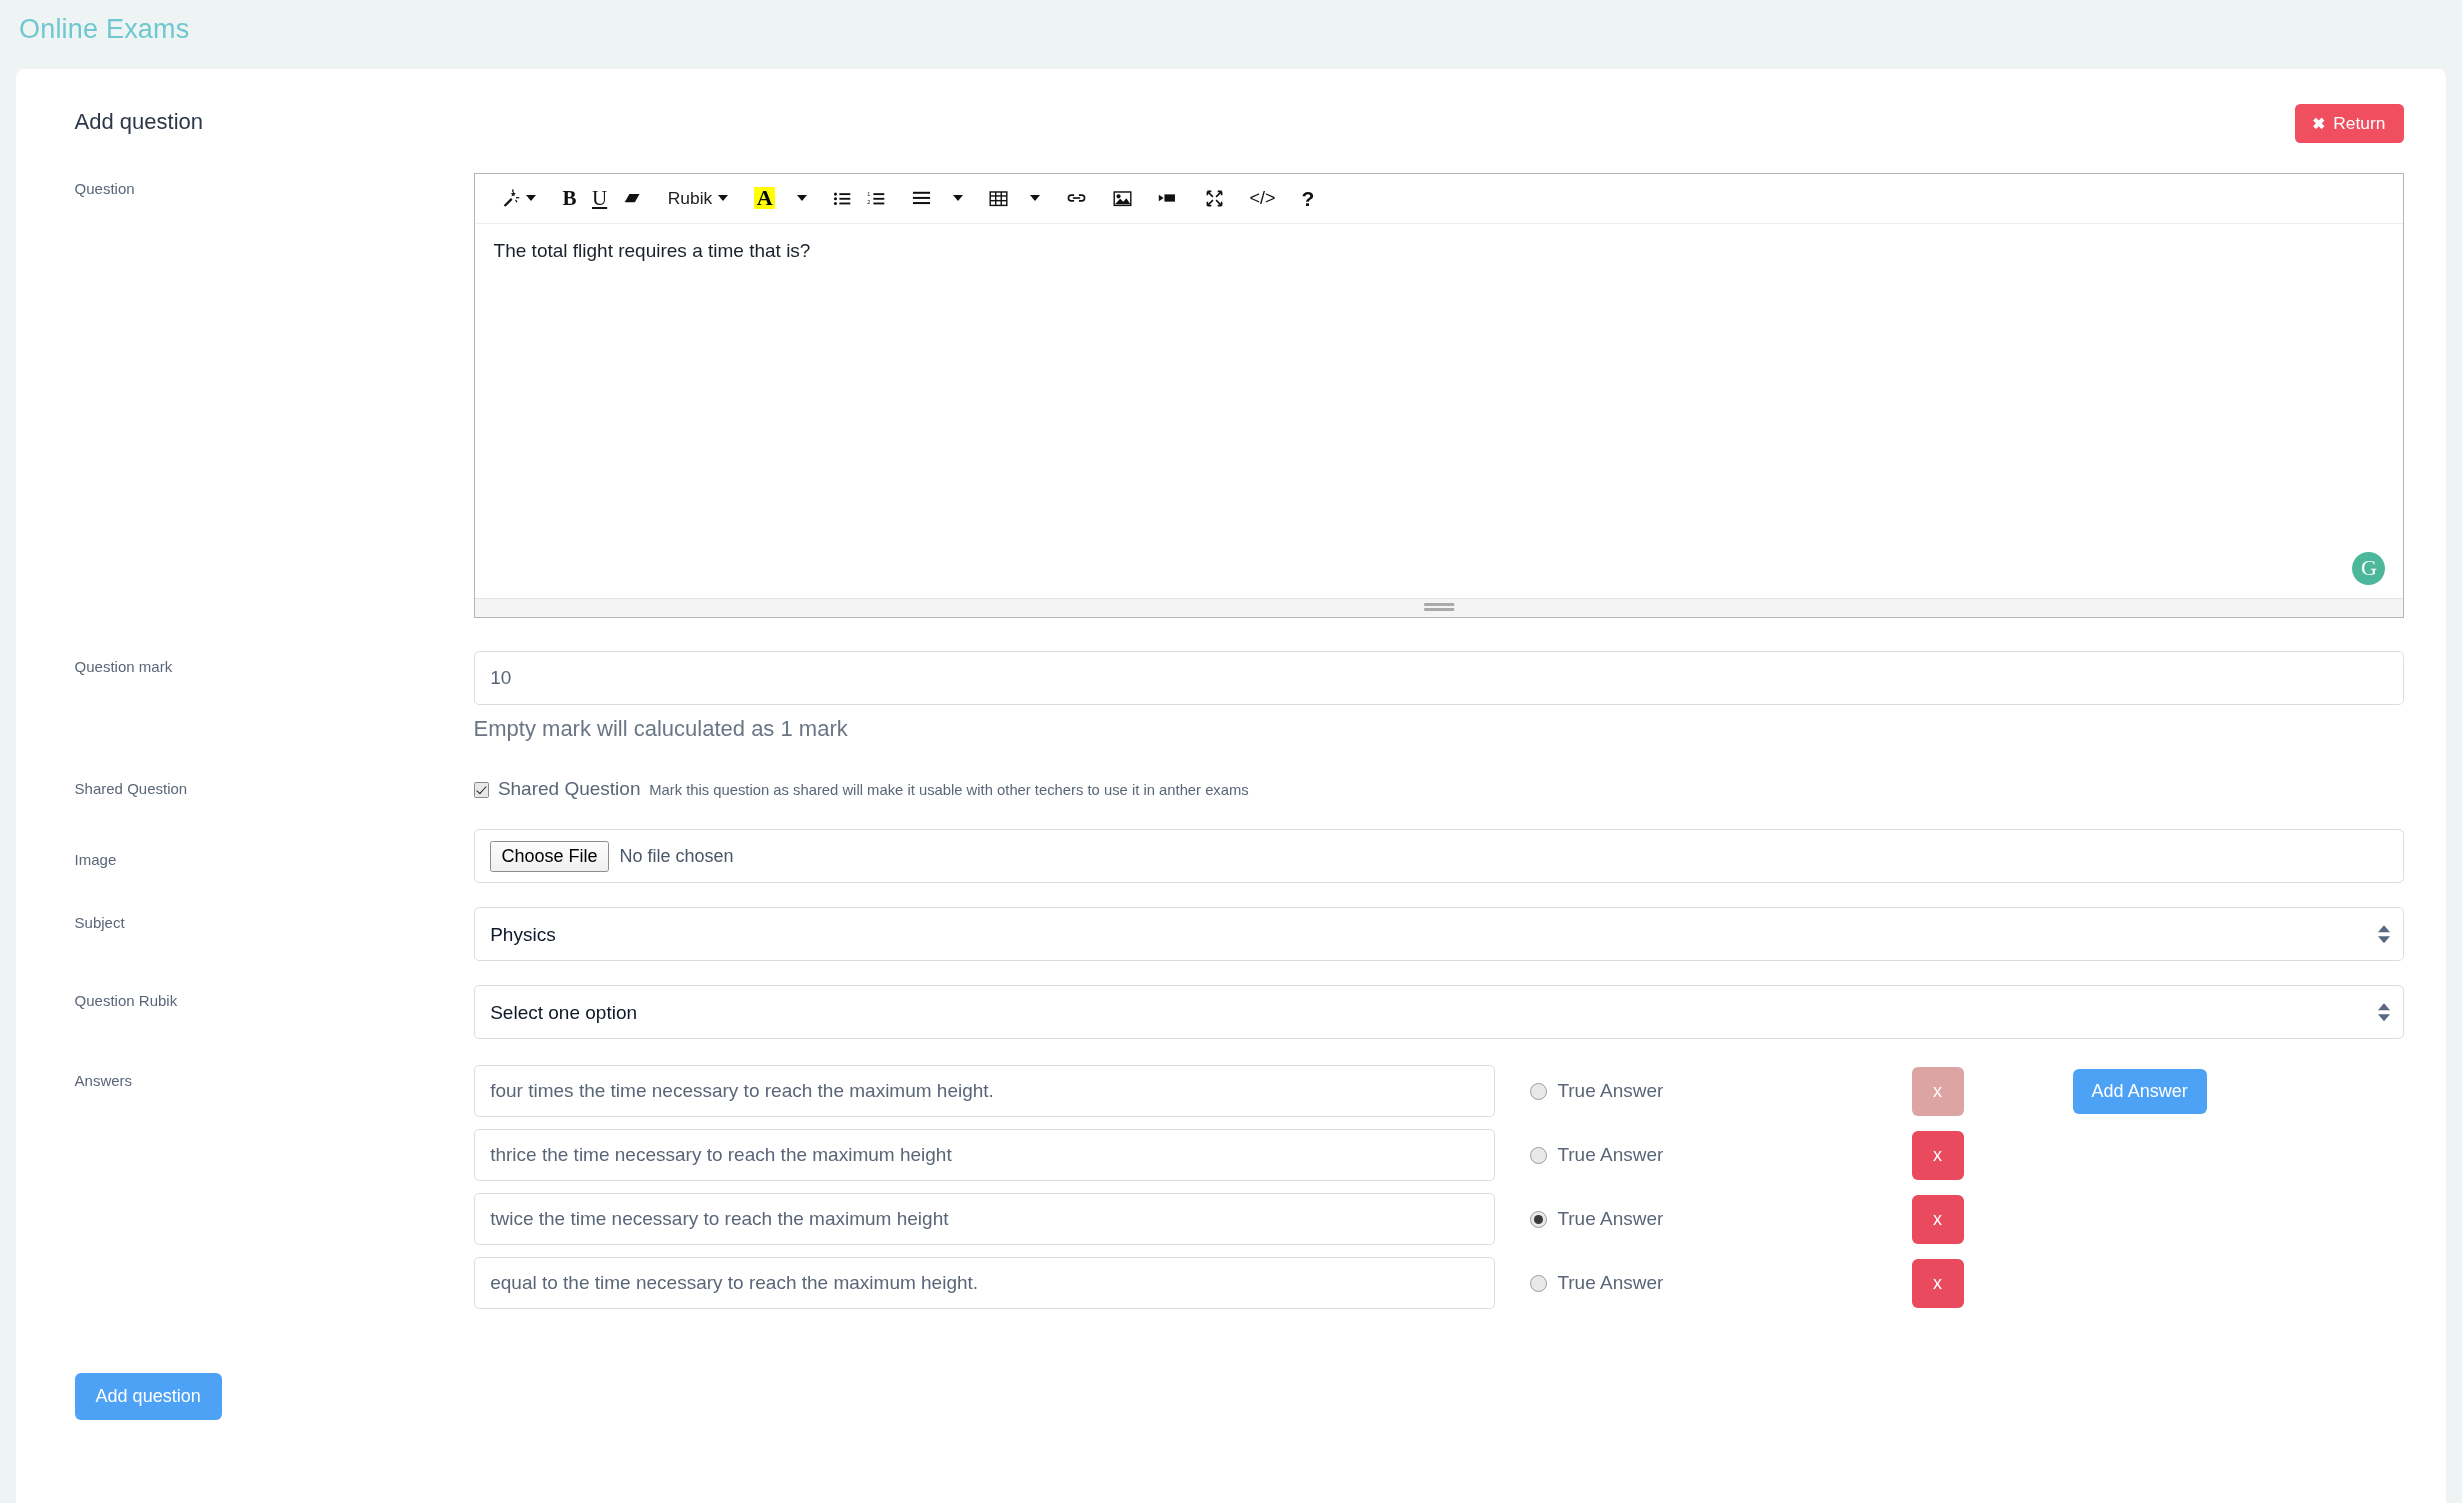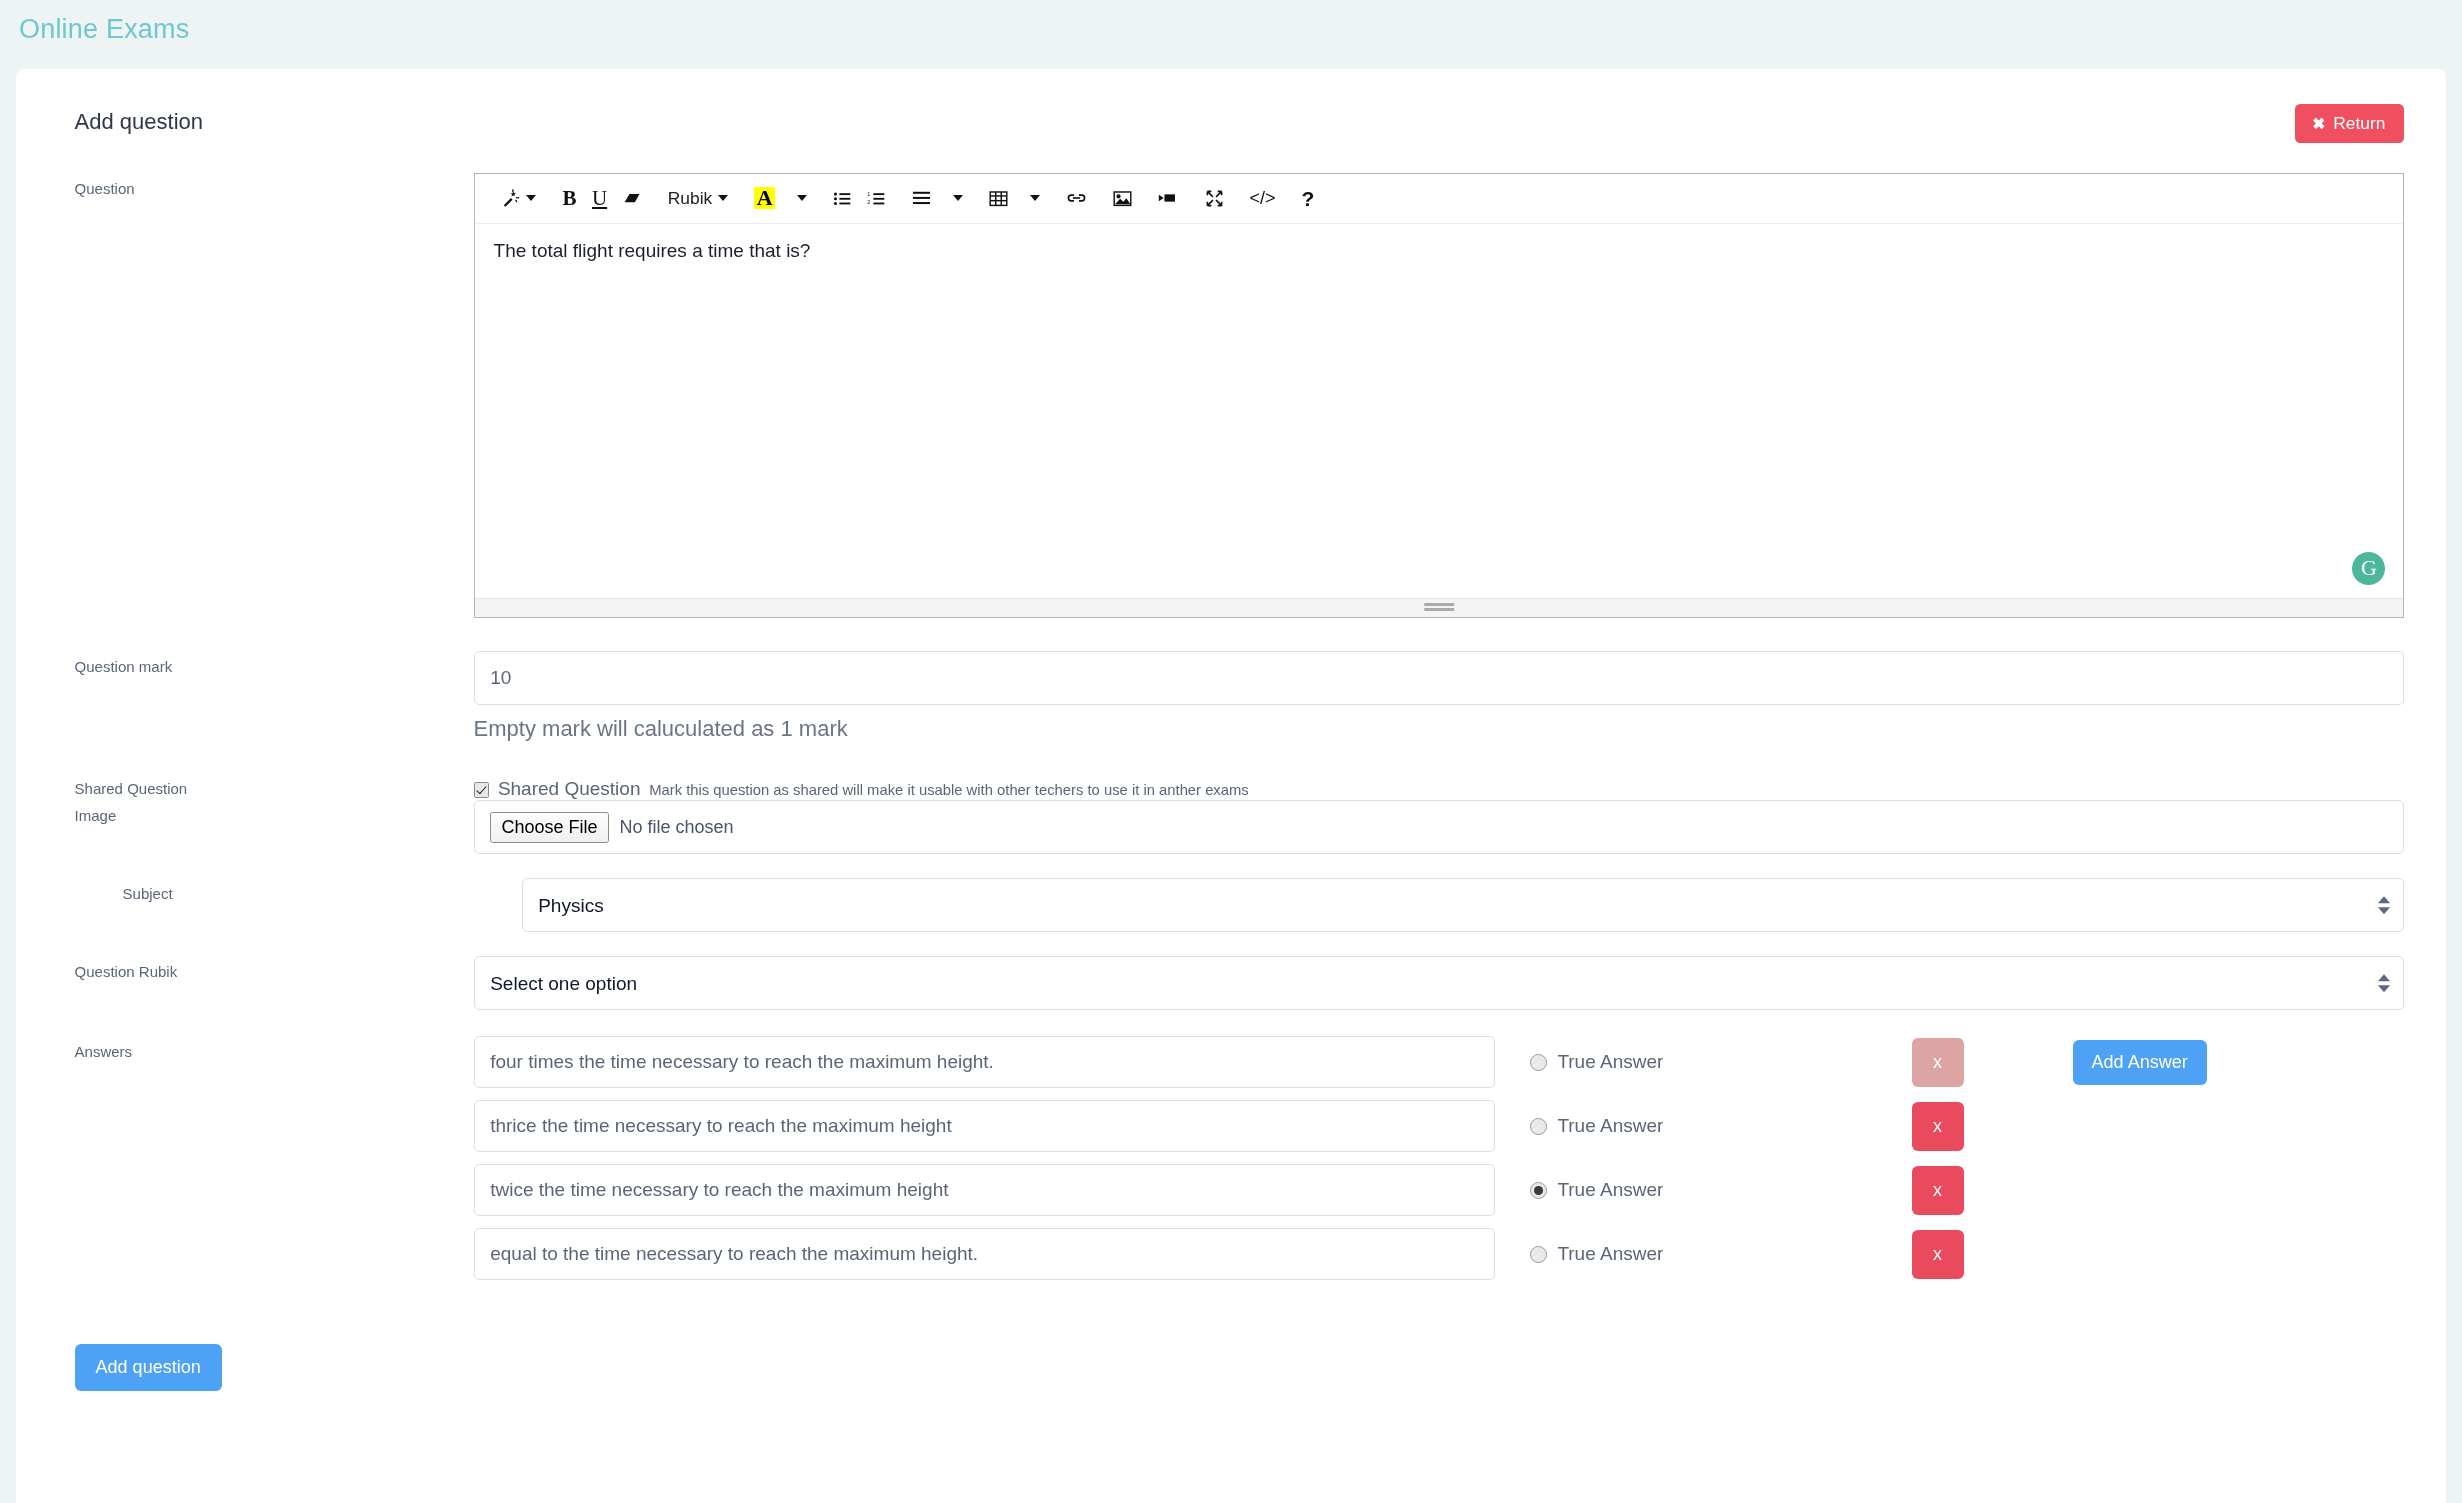--- a/index.html
+++ b/index.html
@@ -509,31 +509,31 @@
       <div class="lbl">Shared Question</div>
       <div class="fld">
         <div class="check-line">
           <span class="cbx"></span>
           <span class="cbx-label">Shared Question</span>
           <span class="cbx-help">Mark this question as shared will make it usable with other techers to use it in anther exams</span>
         </div>
       </div>
     </div>
 
-    <div class="row" style="">
+    <div class="row" style="margin-top:29px;align-items:center;">
       <div class="lbl">Image</div>
       <div class="fld">
         <div class="file-box">
           <span class="file-btn">Choose File</span>
           <span class="file-name">No file chosen</span>
         </div>
       </div>
     </div>
 
-    <div class="row" style="margin-top:24px;margin-left:48px;">
+    <div class="row" style="margin-top:24px;">
       <div class="lbl">Subject</div>
       <div class="fld">
         <div class="sel-wrap">
           <select class="sel">
             <option>Physics</option>
           </select>
           <span class="sel-arrows">
               <i class="up"></i>
               <i class="dn"></i>
             </span>

